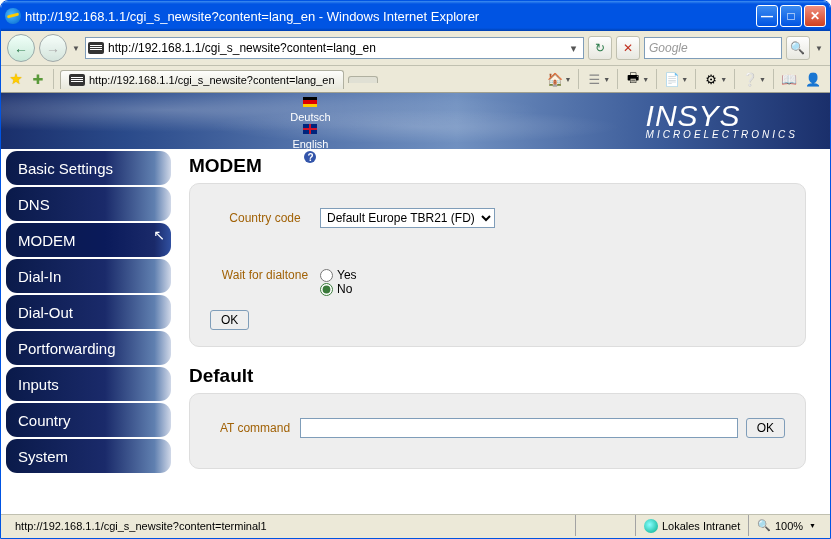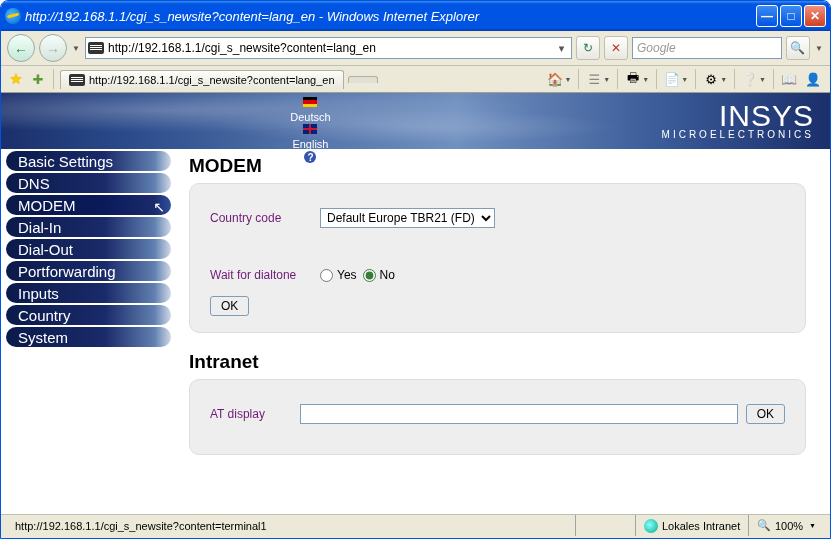--- a/index.html
+++ b/index.html
@@ -3,37 +3,37 @@
 <meta charset="utf-8">
 <style>
 * { box-sizing: border-box; margin: 0; padding: 0; }
 body { font-family: Tahoma, Arial, sans-serif; font-size: 11px; background: #fff; overflow: hidden; }
 
 .window { width: 831px; height: 539px; border: 1px solid #0054e3; border-radius: 8px 8px 0 0; overflow: hidden; background: #ece9d8; }
 
 .titlebar { height: 30px; background: linear-gradient(to bottom, #3c8cf0 0%, #0054e3 10%, #0054e3 90%, #0040b0 100%); display: flex; align-items: center; padding: 0 4px; color: #fff; font-size: 13px; }
 .titlebar .ie-icon { width: 16px; height: 16px; margin-right: 4px; background: radial-gradient(circle at 40% 40%, #4db8ff, #0066cc); border-radius: 50%; position: relative; }
 .titlebar .ie-icon::after { content:""; position:absolute; left:2px; top:6px; width:12px; height:3px; background:#ffcc00; border-radius:2px; transform:rotate(-15deg); }
-.titlebar .title-text { flex: 1; font-style: italic; }
+.titlebar .title-text { flex: 1; }
 .titlebar .winbtns { display: flex; gap: 2px; }
 .titlebar .winbtn { width: 22px; height: 22px; border-radius: 3px; border: 1px solid #fff; display:flex; align-items:center; justify-content:center; font-family: Arial; font-size: 12px; font-weight:bold; color:#fff; }
 .winbtn.min, .winbtn.max { background: linear-gradient(to bottom, #3c8cf0, #0054e3); }
 .winbtn.close { background: linear-gradient(to bottom, #f09080, #d04020); }
 
 .toolbar-row { display:flex; align-items:center; padding: 3px 6px; background:#ece9d8; border-bottom:1px solid #c0c0b0; gap:4px; }
 .navbtn { width: 28px; height: 28px; border-radius:50%; border:1px solid #9aa; background:linear-gradient(to bottom,#f0fff8,#c8e8d8); display:flex; align-items:center; justify-content:center; font-size:14px; color:#2a7a4a; }
 .navbtn.disabled { color:#aaa; filter:grayscale(50%); }
 .dd-arrow { width:10px; text-align:center; color:#555; font-size:8px;}
 .addr-box { flex:1; background:#fff; border:1px solid #7f9db9; height:22px; display:flex; align-items:center; padding:0 2px; gap:4px; }
 .addr-icon { width:16px; height:12px; background:#333; border-radius:2px; position:relative;}
 .addr-icon::after{content:""; position:absolute; left:2px; top:3px; width:12px; height:1px; background:#fff; box-shadow:0 2px 0 #fff, 0 4px 0 #fff;}
 .addr-text { flex:1; font-size:12px; }
 .addr-dd { width:15px; text-align:center; color:#555; }
 .icon-btn { width:24px; height:24px; border:1px solid #c0c0b0; background:linear-gradient(to bottom,#fefefe,#e8e8e0); border-radius:3px; display:flex; align-items:center; justify-content:center; font-size:12px;}
-.search-box { width:150px; background:#fff; border:1px solid #7f9db9; height:22px; display:flex; align-items:center; padding:0 4px; color:#999; font-style:italic; font-size:12px;}
+.search-box { width:138px; background:#fff; border:1px solid #7f9db9; height:22px; display:flex; align-items:center; padding:0 4px; color:#999; font-style:italic; font-size:12px;}
 .sep { width:1px; height:20px; background:#c0c0b0; margin:0 2px;}
 
 .tabbar { display:flex; align-items:center; padding:3px 6px; background:#ece9d8; border-bottom:1px solid #a0a090; gap:4px;}
 .fav-star { width:18px; height:18px; font-size:15px; color:#ffcc00; text-shadow:0 0 1px #cc9900; display:flex; align-items:center; justify-content:center;}
 .add-fav { width:18px; height:18px; font-size:13px; color:#5a9a3a; display:flex; align-items:center; justify-content:center;}
 .tab { display:flex; align-items:center; gap:4px; background:linear-gradient(to bottom,#fdfdfb,#e8e8dc); border:1px solid #b0b0a0; border-bottom:none; padding:3px 8px; border-radius:3px 3px 0 0; font-size:11px; }
 .tab.blank { width:30px; background:#e0e0d4;}
 .tb-spacer { flex:1; }
 .tb-right { display:flex; gap:2px; align-items:center;}
 .tb-btn { display:flex; align-items:center; gap:1px; padding:2px 3px; border-radius:2px;}
@@ -45,38 +45,38 @@
 .banner { height:56px; background: linear-gradient(to right, #1a2f6b 0%, #2a4a8a 15%, #5070a8 35%, #7090c0 55%, #3a5a98 80%, #1a2f6b 100%); position:relative; display:flex; }
 .banner::before { content:""; position:absolute; inset:0; background: radial-gradient(ellipse at 20% 30%, rgba(255,255,255,.25), transparent 40%), radial-gradient(ellipse at 50% 60%, rgba(255,255,255,.18), transparent 35%);}
 .lang-block { position:absolute; left:270px; top:4px; color:#fff; font-size:11px; }
 .lang-block .row { display:flex; align-items:center; gap:4px; margin-bottom:1px;flex-direction:column;}
 .flag { width:14px; height:10px; display:inline-block;}
 .flag.de { background:linear-gradient(to bottom, #000 33%, #dd0000 33% 66%, #ffcc00 66%);}
 .flag.en { background:#00247d; position:relative; overflow:hidden;}
 .flag.en::before{content:"";position:absolute;inset:0;background:linear-gradient(to bottom, transparent 40%, #fff 40% 60%, transparent 60%), linear-gradient(to right, transparent 40%, #fff 40% 60%, transparent 60%);}
 .flag.en::after{content:"";position:absolute;inset:0;background:linear-gradient(to bottom, transparent 44%, #cf142b 44% 56%, transparent 56%), linear-gradient(to right, transparent 44%, #cf142b 44% 56%, transparent 56%);}
 .help-q { width:12px; height:12px; border-radius:50%; background:#3355aa; color:#fff; font-size:10px; display:inline-flex; align-items:center; justify-content:center; font-weight:bold;}
-.logo { position:absolute; right:16px; top:6px; color:#fff; text-align:right;}
+.logo { position:absolute; right:32px; top:6px; color:#fff; text-align:left;font-style:italic;}
 .logo .big { font-family: Arial; font-size:30px; letter-spacing:1px; font-weight:300;}
 .logo .small { font-size:10px; letter-spacing:3px; margin-top:-4px;}
 
 .page-body { display:flex; padding:0; }
 .sidebar { width:170px; padding:2px 0 0 5px;}
-.nav-item { height:20px; margin-bottom:2px; display:flex; align-items:center; padding-left:12px; color:#fff; font-size:15px; border-radius: 11px 11px 11px 11px; cursor:pointer; position:relative;}
+.nav-item { height:34px; margin-bottom:2px; display:flex; align-items:center; padding-left:12px; color:#fff; font-size:15px; border-radius: 11px 11px 11px 11px; cursor:pointer; position:relative;}
 .nav-item.normal { background: linear-gradient(to right, #0a1a4a 0%, #1a2a6a 60%, #6080b0 90%, #d0d8e8 100%);}
 .nav-item.active { background: linear-gradient(to right, #0a1a4a 0%, #0a1a5a 60%, #1a2a6a 90%, #3050a0 100%);}
 .cursor-img { position:absolute; right:6px; top:4px; font-size:14px; pointer-events:none;}
 
 .main { flex:1; padding:4px 24px 10px 18px; }
 .section-title { font-size:19px; font-weight:bold; color:#000; margin: 2px 0 6px 0;}
 .panel { background:#eeeeee; border:1px solid #ddd; border-radius:10px; padding:24px 20px 16px 20px; margin-bottom:18px;}
 .form-row { display:flex; align-items:center; margin-bottom:14px; font-size:12px;}
-.form-row .lbl { width:110px; color:#701a75;}
+.form-row .lbl { width:110px; color:#a16207;text-align:center;}
 select.cc { border:1px solid #7f9db9; font-size:12px; padding:1px 2px; background:#fff;}
-.radio-g { display:flex; flex-direction:row; gap:6px;}
+.radio-g { display:flex; flex-direction:column; }
 .radio-g label { display:flex; align-items:center; gap:4px; font-size:12px;}
 .ok-btn { border:1px solid #7f9db9; background:#eee; padding:2px 10px; font-size:12px; border-radius:3px;}
 .at-input { flex:1; border:1px solid #7f9db9; height:20px; padding:0 4px; margin-right:8px;}
 
 .statusbar { height:22px; background:#ece9d8; border-top:1px solid #c0c0b0; display:flex; align-items:center; font-size:11px; padding:0 6px;}
 .statusbar .sect { padding:0 8px; border-left:1px solid #a3a3a3; height:100%; display:flex; align-items:center; gap:4px;}
 .statusbar .first { border-left:none; flex:1;}
 .zone-icon { width:14px; height:14px; border-radius:50%; background:radial-gradient(circle at 40% 40%, #8ff, #0a8);}
 .zoom-icon { font-size:11px;}
 
@@ -238,24 +238,24 @@
                 </label>
               <label>
                   <input type="radio" name="wd" checked="" style="">
                   <span>No</span>
                 </label>
             </div>
           </div>
           <button class="ok-btn">OK</button>
         </div>
 
-        <div class="section-title">Intranet</div>
+        <div class="section-title">Default</div>
         <div class="panel">
           <div class="form-row">
-            <span class="lbl" style="width:90px;">AT display</span>
+            <span class="lbl" style="width:90px;">AT command</span>
             <input class="at-input" type="text" value="" style="">
             <button class="ok-btn">OK</button>
           </div>
         </div>
       </div>
     </div>
 
   </div>
 
   <div class="statusbar">

